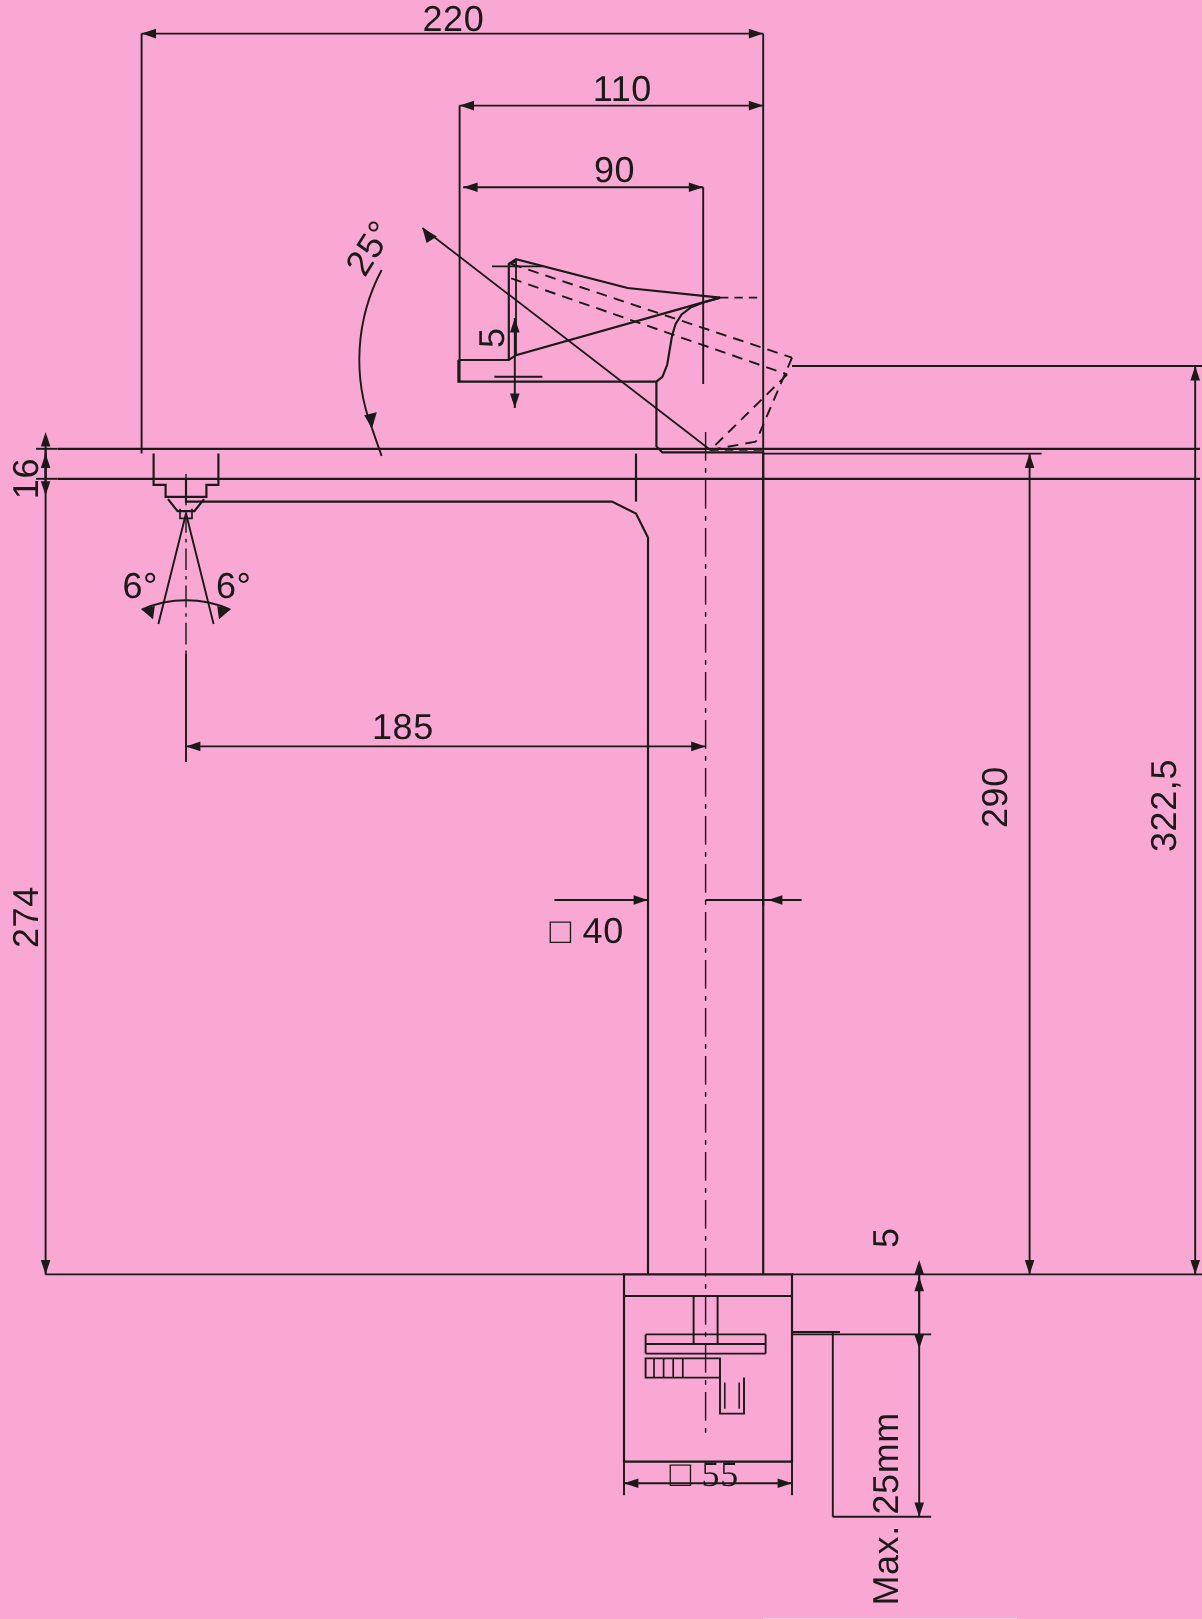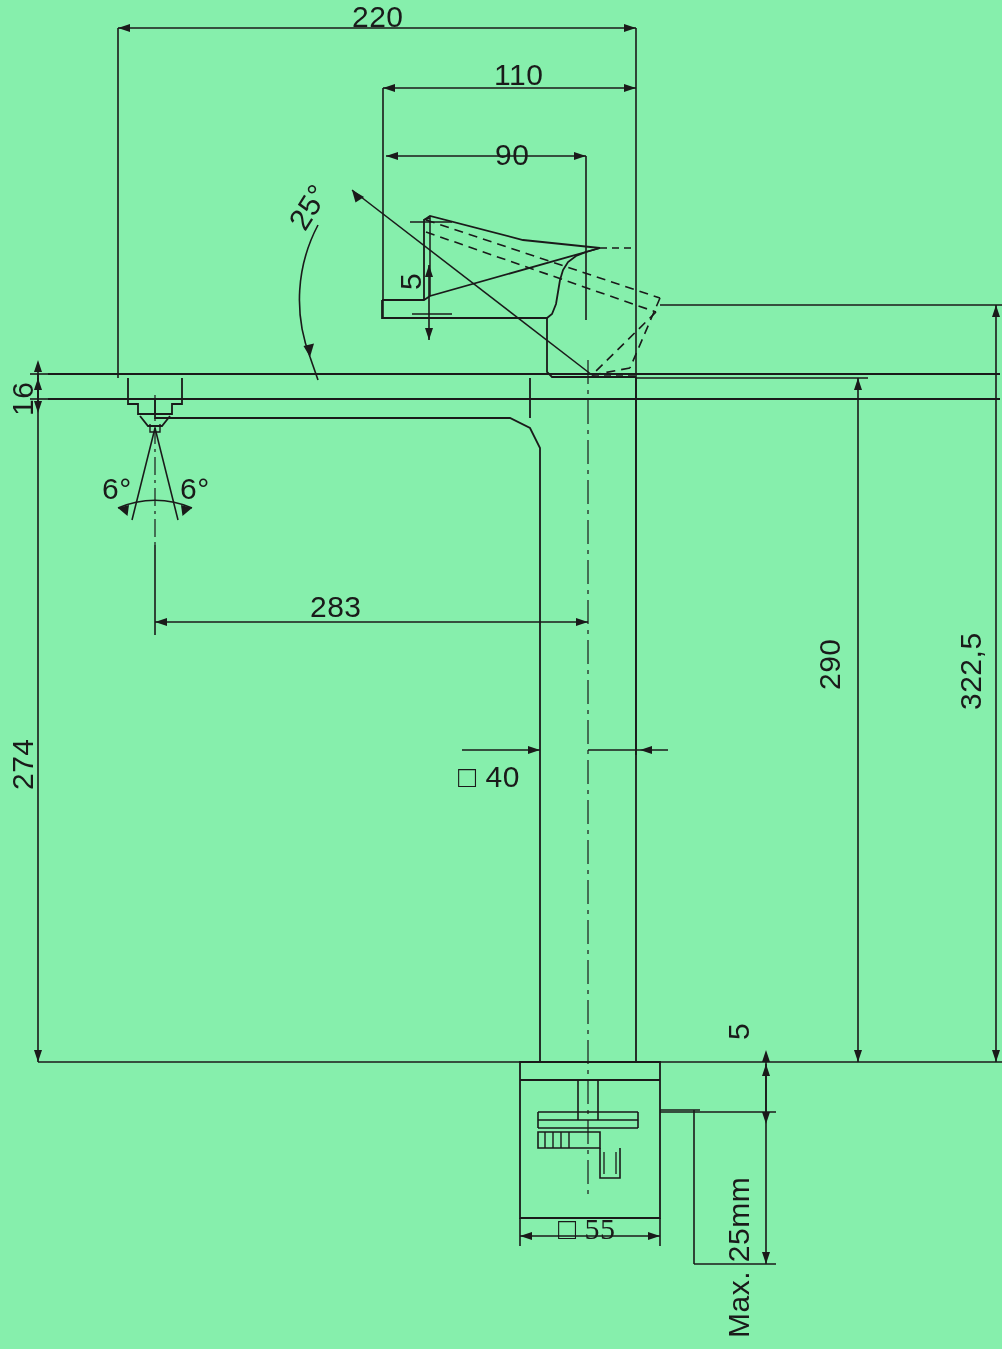--- a/index.html
+++ b/index.html
@@ -8,21 +8,21 @@
     background: #ffffff;
   }
   body {
     font-family: "Liberation Sans", sans-serif;
     color: #1a1a1a;
   }
   #sheet {
     position: relative;
     width: 1002px;
     height: 1349px;
-    background: #86efac;
+    background: #f9a8d4;
     overflow: hidden;
   }
   #sheet svg {
     position: absolute;
     left: 0;
     top: 0;
   }
   .dim-label {
     position: absolute;
     font-family: "Liberation Sans", sans-serif;
@@ -180,33 +180,33 @@
       <line x1="694" y1="1110" x2="694" y2="1264"></line>
       <line x1="660" y1="1110" x2="700" y2="1110"></line>
 
     </g>
   </svg>
 
   <div class="dim-label" style="left:352px; top:0px;">220</div>
 
   <div class="dim-label" style="left:494px; top:58px;text-align:right;">110</div>
 
-  <div class="dim-label" style="left:495px; top:138px;">90</div>
+  <div class="dim-label" style="left:495px; top:126px;">90</div>
 
   <div class="dim-label" style="left:282px; top:218px; transform-origin:left top; transform:rotate(-58deg);">25°</div>
 
   <div class="dim-label vert" style="left:394px; top:290px;">5</div>
 
   <div class="dim-label vert" style="left:6px; top:416px;">16</div>
 
   <div class="dim-label" style="left:102px; top:472px;">6°</div>
 
   <div class="dim-label" style="left:180px; top:472px;">6°</div>
 
-  <div class="dim-label" style="left:310px; top:590px;">283</div>
+  <div class="dim-label" style="left:310px; top:590px;">185</div>
 
   <div class="dim-label" style="left:458px; top:760px;">□ 40</div>
 
   <div class="dim-label vert" style="left:813px; top:690px;">290</div>
 
   <div class="dim-label vert" style="left:954px; top:710px;">322,5</div>
 
   <div class="dim-label vert" style="left:6px; top:790px;">274</div>
 
   <div class="dim-label vert" style="left:722px; top:1040px;">5</div>

